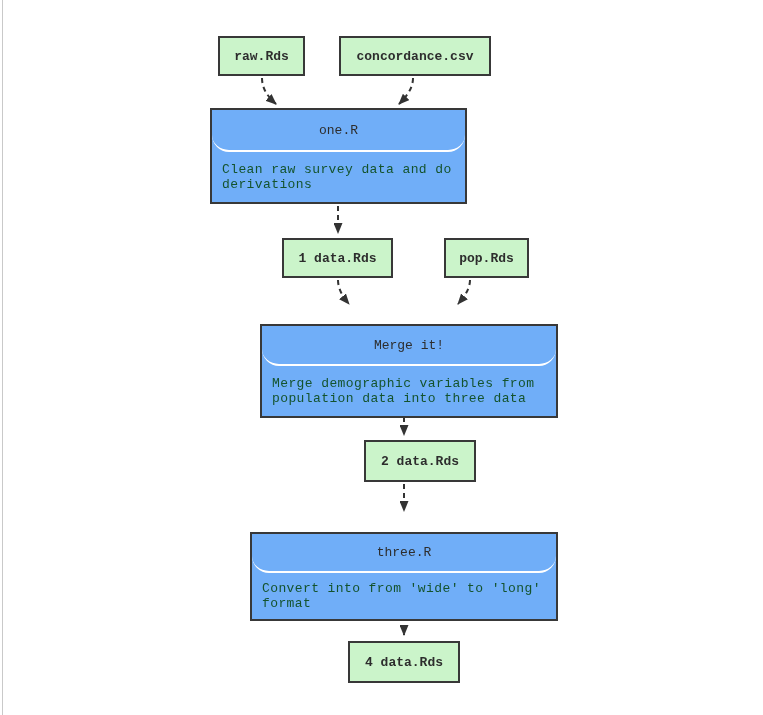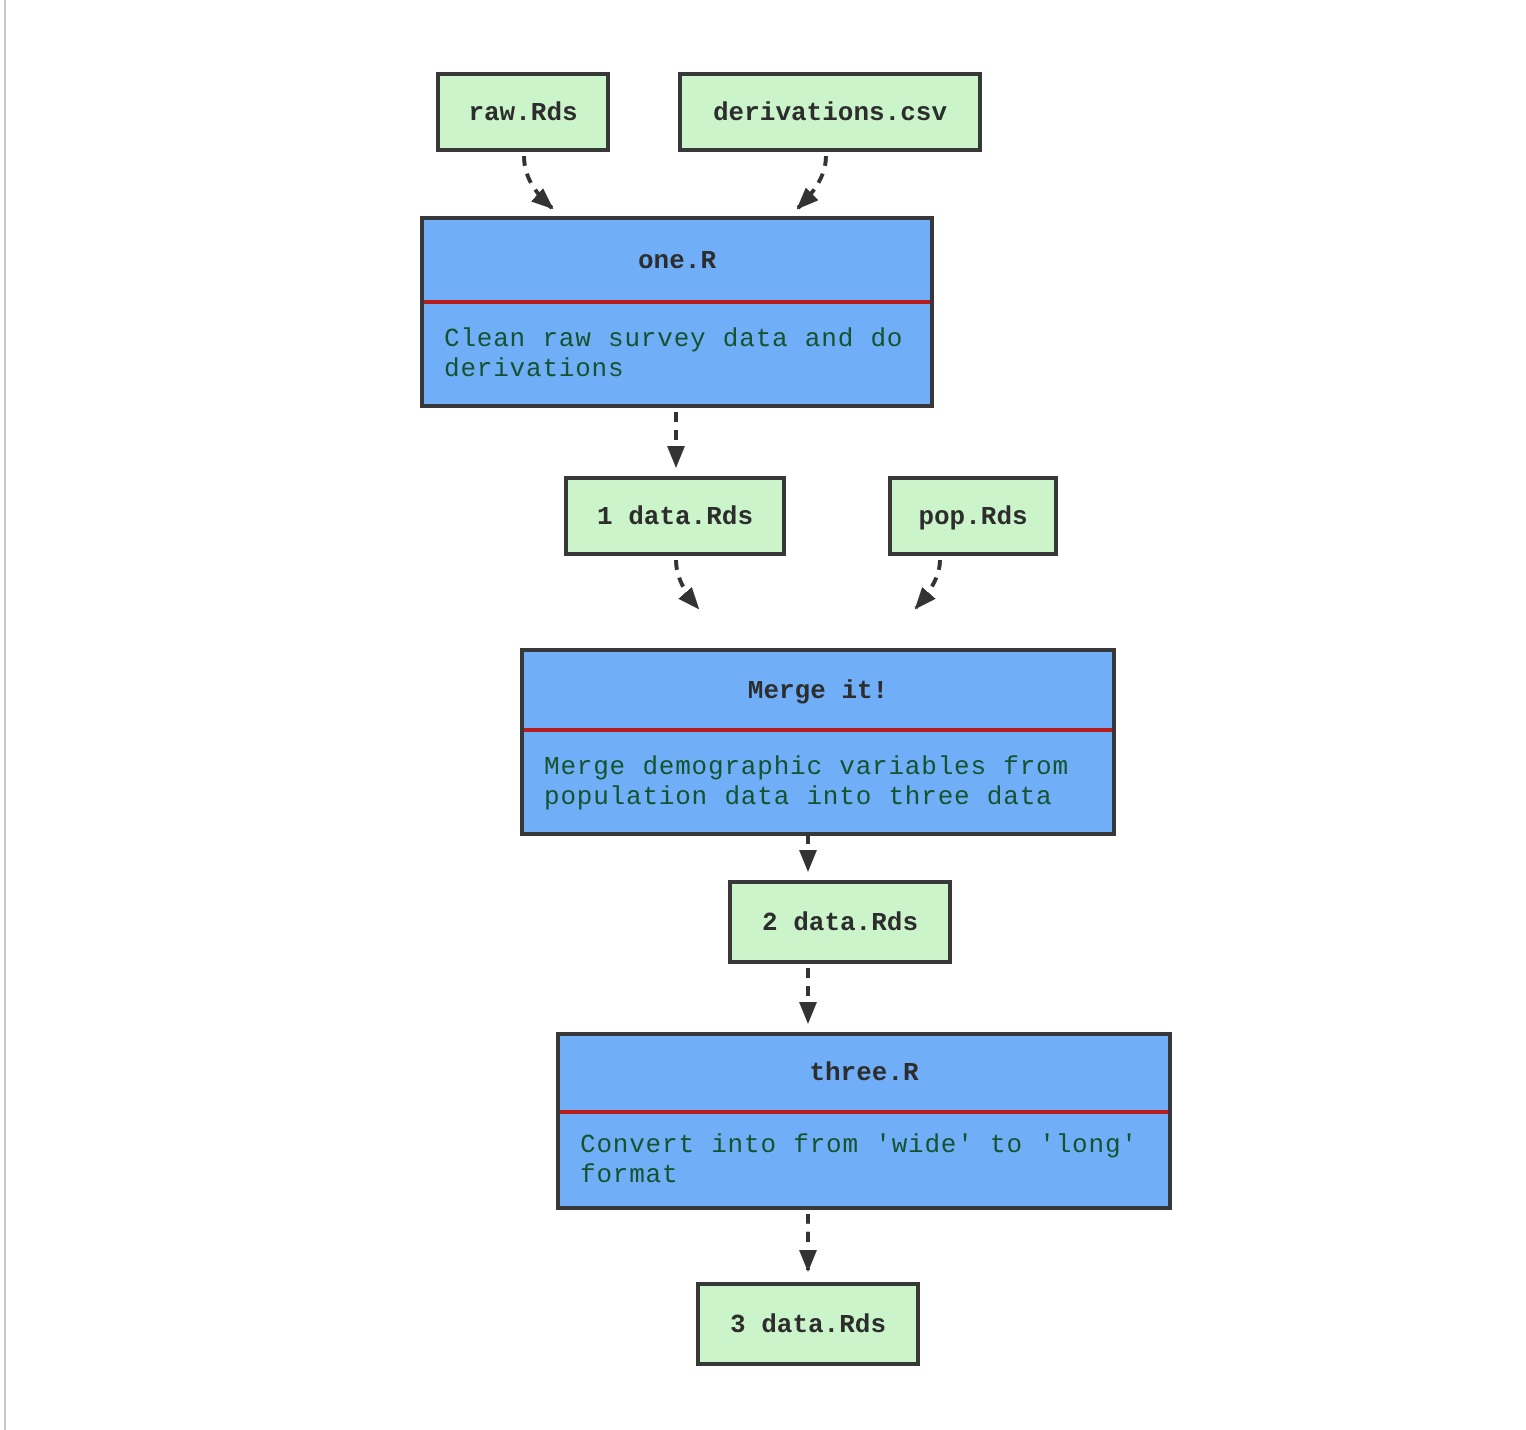--- a/index.html
+++ b/index.html
@@ -24,43 +24,44 @@
     font-size: 13px; font-weight: bold; color: #2d2d2d;
     white-space: nowrap;
   }
   .script-node {
     background: #70aef8;
     border: 2px solid #383838;
     display: flex; flex-direction: column;
   }
   .script-title {
     display: flex; align-items: center; justify-content: center;
-    border-bottom: 2px solid #b91c1c;
-    font-size: 13px; font-weight: bold; color: #2d2d2d;
+    border-bottom: 2px solid #ffffff;
+    font-size: 13px; font-weight: normal; color: #2d2d2d;
     flex: 0 0 auto;
+    border-radius: 17px;
   }
   .script-desc {
     flex: 1 1 auto;
     display: flex; align-items: center;
     padding: 0 10px;
     font-size: 13px; color: #14532d;
     letter-spacing: 0.4px;
     line-height: 15px;
   }
   
   #node-raw          { left: 218px; top: 36px;  width: 87px;  height: 40px; }
   #node-concordance  { left: 339px; top: 36px;  width: 152px; height: 40px; }
   #node-one          { left: 210px; top: 108px; width: 257px; height: 96px; }
   #node-one .script-title { height: 40px; }
   #node-data1        { left: 282px; top: 238px; width: 111px; height: 40px; }
   #node-pop          { left: 444px; top: 238px; width: 85px;  height: 40px; }
   #node-merge        { left: 260px; top: 324px; width: 298px; height: 94px; }
   #node-merge .script-title { height: 38px; }
   #node-data2        { left: 364px; top: 440px; width: 112px; height: 42px; }
-  #node-three        { left: 250px; top: 516px; width: 308px; height: 89px; margin-left: 28px; }
+  #node-three        { left: 250px; top: 532px; width: 308px; height: 89px; }
   #node-three .script-title { height: 37px; }
   #node-data3        { left: 348px; top: 641px; width: 112px; height: 42px; }
 </style>
 </head>
 <body>
 
 <div class="canvas">
 
   <div class="edge-line-left"></div>
 
@@ -80,21 +81,21 @@
       <path d="M404,484 C404,493 404,502 404,511" marker-end="url(#ah)"></path>
       <path d="M404,607 C404,616 404,626 404,635" marker-end="url(#ah)"></path>
     </g>
   </svg>
 
   <div id="node-raw" class="node data-node">
     <span>raw.Rds</span>
   </div>
 
   <div id="node-concordance" class="node data-node">
-    <span>derivations.csv</span>
+    <span>concordance.csv</span>
   </div>
 
   <div id="node-one" class="node script-node">
     <div class="script-title">one.R</div>
     <div class="script-desc">
       <span>Clean raw survey data and do derivations</span>
     </div>
   </div>
 
   <div id="node-data1" class="node data-node">
@@ -117,16 +118,16 @@
   </div>
 
   <div id="node-three" class="node script-node">
     <div class="script-title">three.R</div>
     <div class="script-desc">
       <span>Convert into from 'wide' to 'long' format</span>
     </div>
   </div>
 
   <div id="node-data3" class="node data-node">
-    <span>3 data.Rds</span>
+    <span>4 data.Rds</span>
   </div>
 
 </div>
 
 </body></html>

